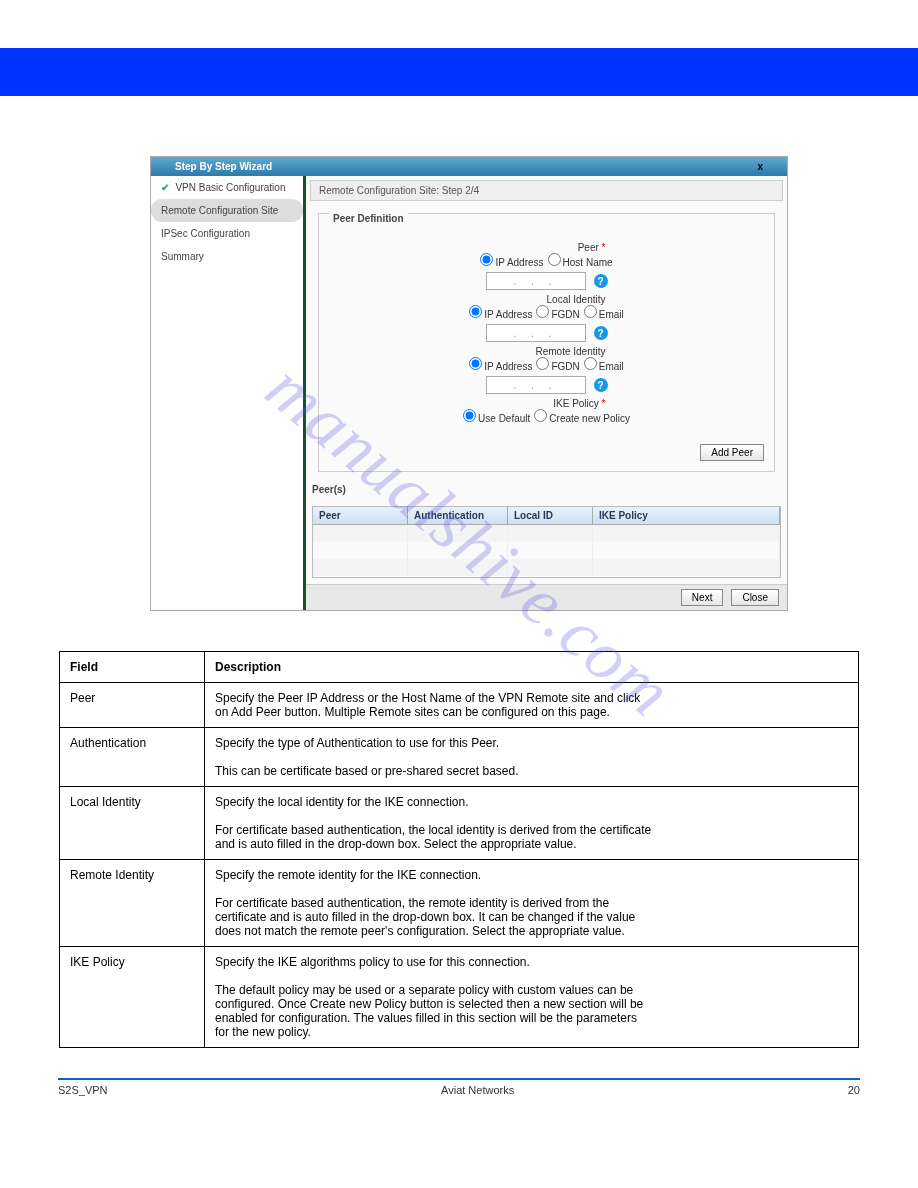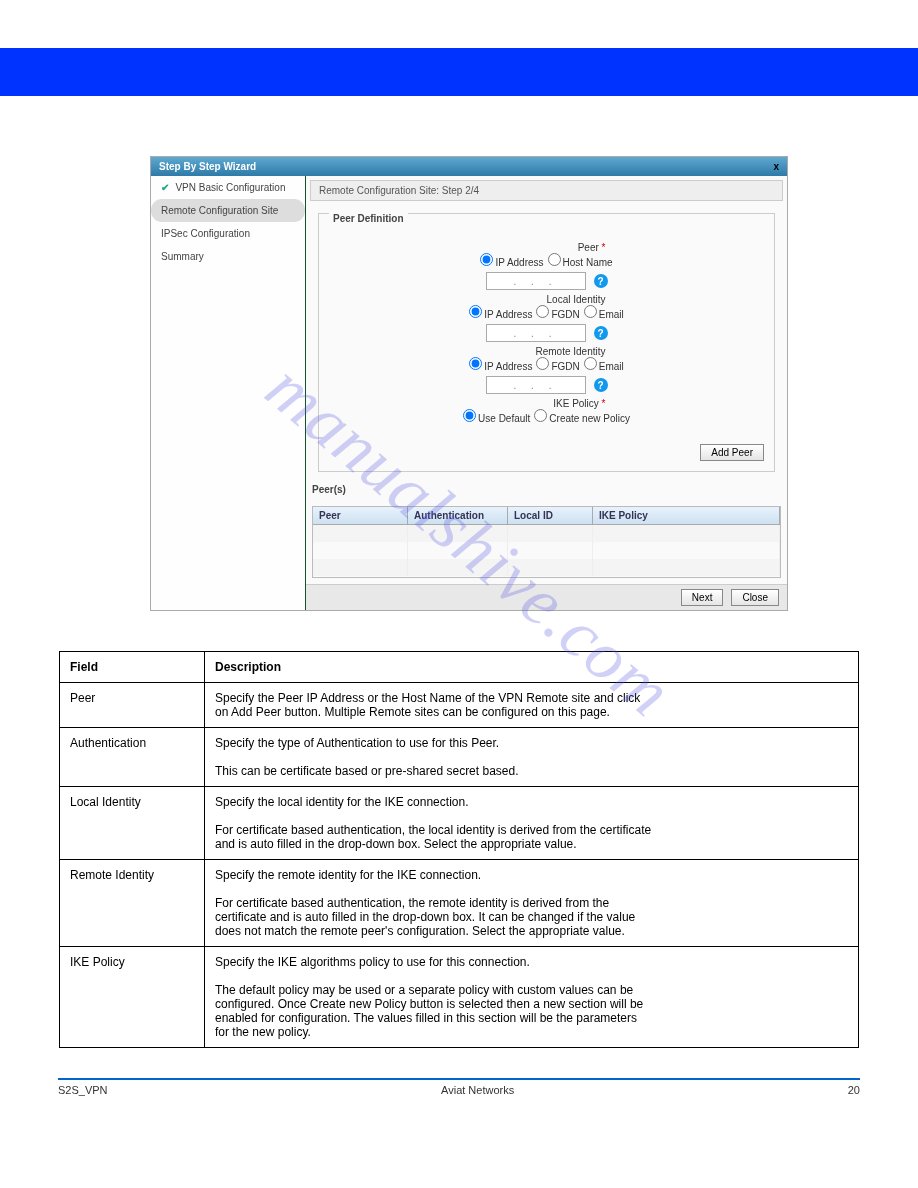--- a/index.html
+++ b/index.html
@@ -2,24 +2,24 @@
 <html><head>
 <meta charset="utf-8">
 <style>
 * { box-sizing: border-box; margin: 0; padding: 0; }
 body { font-family: Arial, sans-serif; background: #fff; width: 918px; margin: 0 auto; position: relative; }
 
 .blue-banner { background: #0033ff; height: 48px; margin: 48px 0 60px 0; display: flex; align-items: center; padding: 0 12px; color: #fff; font-size: 14px; }
 .blue-banner .right { margin-left: auto; font-size: 12px; }
 
 .wizard { margin: 0 130px 40px 150px; border: 1px solid #aaa; font-size: 10px; }
-.wizard-titlebar { background: linear-gradient(#5ea9d0, #2e7aa8); color: #fff; padding: 4px 8px; display: flex; align-items: center; font-weight: bold; }
+.wizard-titlebar { background: linear-gradient(#5ea9d0, #2e7aa8); color: #fff; padding: 4px 24px; display: flex; align-items: center; font-weight: bold; }
 .wizard-titlebar .close { margin-left: auto; color: #000; font-weight: bold; cursor: pointer; }
 .wizard-body { display: flex; }
-.wizard-sidebar { width: 155px; background: #fefefe; border-right: 1px solid #14532d; text-align: center; }
+.wizard-sidebar { width: 155px; background: #fefefe; border-right: 3px solid #14532d; text-align: center; }
 .wizard-sidebar .step { padding: 6px 10px; color: #444; display: flex; align-items: center; gap: 6px; }
 .wizard-sidebar .step.done::before { content: '✔'; color: #2a8; font-weight: bold; }
 .wizard-sidebar .step.active { background: #ddd; border-radius: 11px; }
 .wizard-main { flex: 1; background: #fafafa; }
 .step-header { background: #eee; border: 1px solid #ccc; margin: 4px; padding: 4px 8px; color: #555; }
 .fieldset { border: 1px solid #ccc; margin: 12px; padding: 28px 10px 10px 10px; position: relative; }
 .fieldset-legend { position: absolute; top: -1px; left: 10px; background: #fafafa; padding: 0 4px; font-weight: bold; color: #444; font-size: 10px; }
 
 .row { display: flex; align-items: center; margin-bottom: 4px; flex-direction: column; }
 .row .lbl { width: 130px; text-align: right; padding-right: 6px; color: #333; }

